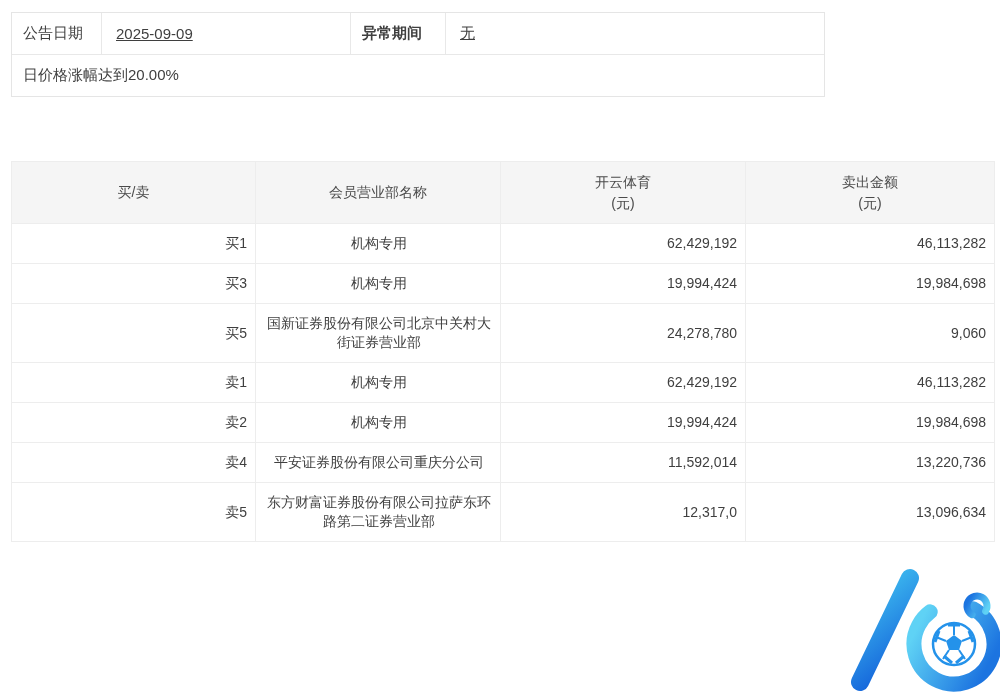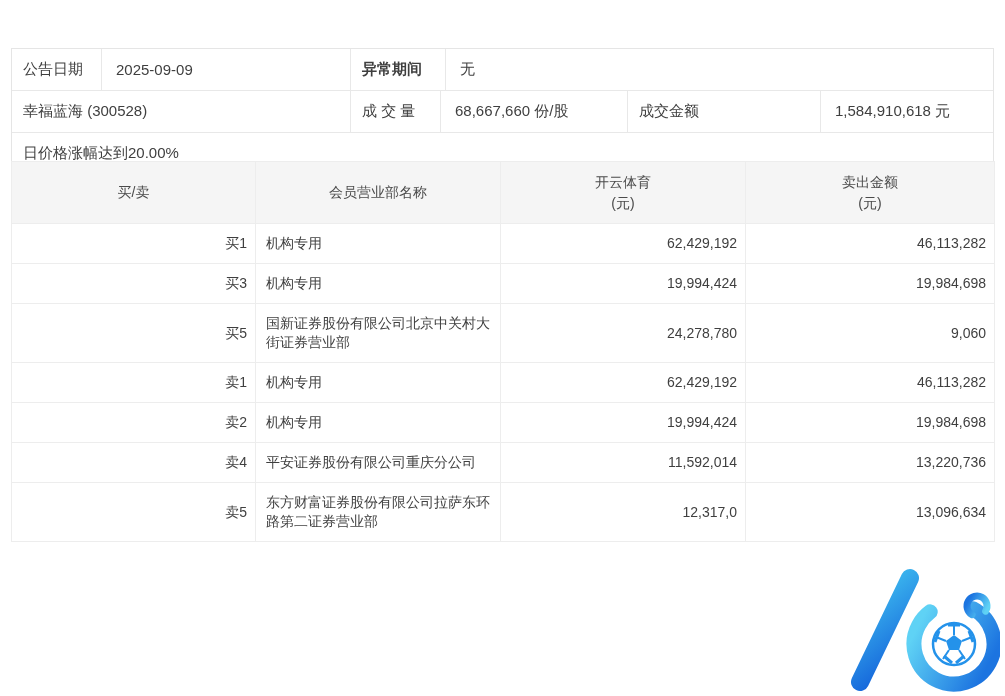--- a/index.html
+++ b/index.html
@@ -3,49 +3,49 @@
 <meta charset="utf-8">
 <style>
   html,body{margin:0;padding:0;}
   body{
     width:1005px;height:696px;position:relative;background:#ffffff;
     font-family:"Liberation Sans","DejaVu Sans",sans-serif;
     color:#404040;overflow:hidden;
   }
   
   .info-box{
-    position:absolute;left:11px;top:12px;width:983px;
-    border:1px solid #e5e5e5;box-sizing:border-box;background:#fff;margin-top:36px;
+    position:absolute;left:11px;top:12px;width:814px;
+    border:1px solid #e5e5e5;box-sizing:border-box;background:#fff;
   }
   .info-row{display:flex;height:41px;border-bottom:1px solid #e8e8e8;align-items:stretch;}
   .info-row:last-child{border-bottom:none;}
   .cell{
     display:flex;align-items:center;padding-left:11px;font-size:15px;color:#3f3f3f;
     border-right:1px solid #e8e8e8;box-sizing:border-box;white-space:nowrap;
   }
   .cell.nb{border-right:none;}
   .w90{width:90px;}.w249{width:249px;}.w95{width:95px;font-weight:bold;}
   .w339{width:339px;}.w187{width:187px;}.w193{width:193px;}
   .flex1{flex:1;}
-  .cell.val{padding-left:14px;}
+  .cell.val{padding-left:14px;text-decoration:underline;}
   
   .tbl{
     position:absolute;left:11px;top:161px;width:983px;
     border-collapse:collapse;table-layout:fixed;background:#fff;
     font-size:14px;color:#3f3f3f;
   }
   .tbl,.tbl th,.tbl td{border:1px solid #ededed;}
   .tbl{border-color:#e5e5e5;}
   .tbl th{
     background:#f5f5f5;height:61px;font-weight:normal;color:#4a4a4a;
     text-align:center;font-size:14px;line-height:21px;padding:0 6px;
   }
   .tbl td{padding:10px 8px;line-height:19px;vertical-align:middle;background:#fff;}
   .c-side{text-align:right;}
-  .c-dept{text-align:left;padding-left:10px !important;padding-right:8px !important;word-break:break-all;}
+  .c-dept{text-align:center;padding-left:10px !important;padding-right:8px !important;word-break:break-all;}
   .c-buy,.c-sell{text-align:right;padding-right:8px !important;}
   
   .watermark{
     position:absolute;left:648px;top:566px;width:352px;height:126px;
     display:flex;align-items:flex-end;z-index:9;pointer-events:none;flex-direction:column;
   }
   .wm-logo{flex:0 0 auto;}
   .wm-text{margin-left:4px;margin-top:32px;}
   .wm-cn{
     font-size:38px;font-weight:bold;line-height:42px;letter-spacing:1px;
@@ -60,27 +60,20 @@
 </style>
 </head>
 <body>
 
 <div class="info-box">
   <div class="info-row">
     <div class="cell w90">公告日期</div>
     <div class="cell val w249">2025-09-09</div>
     <div class="cell w95">异常期间</div>
     <div class="cell val flex1 nb">无</div>
-  </div>
-  <div class="info-row">
-    <div class="cell w339">幸福蓝海 (300528)</div>
-    <div class="cell w90">成 交 量</div>
-    <div class="cell val w187">68,667,660 份/股</div>
-    <div class="cell w193">成交金额</div>
-    <div class="cell val flex1 nb">1,584,910,618 元</div>
   </div>
   <div class="info-row">
     <div class="cell flex1 nb">日价格涨幅达到20.00%</div>
   </div>
 </div>
 
 <table class="tbl">
   <colgroup>
     <col style="width:244px">
       <col style="width:245px">

